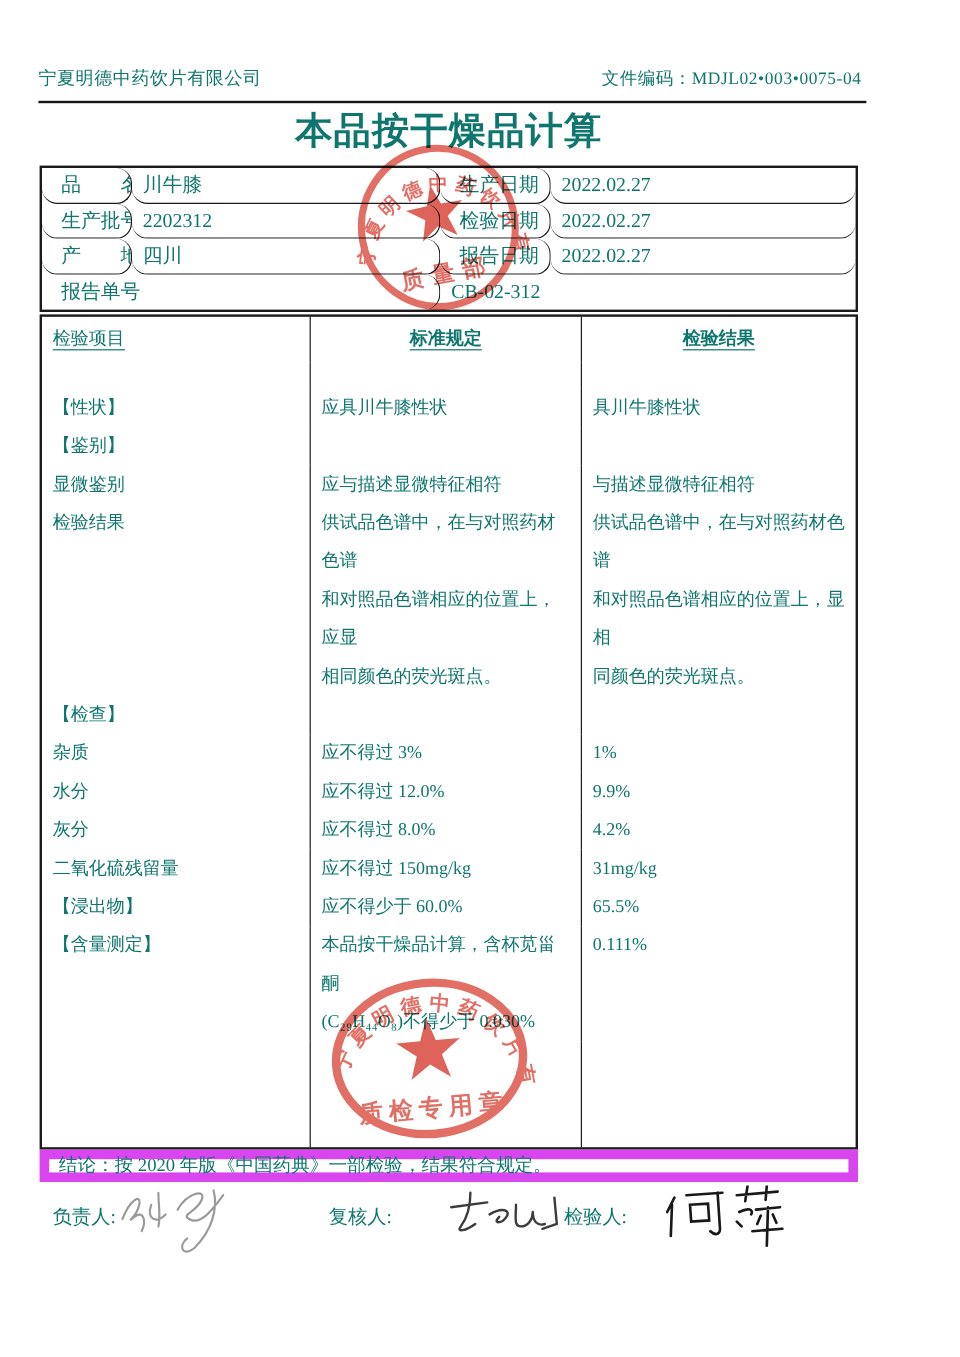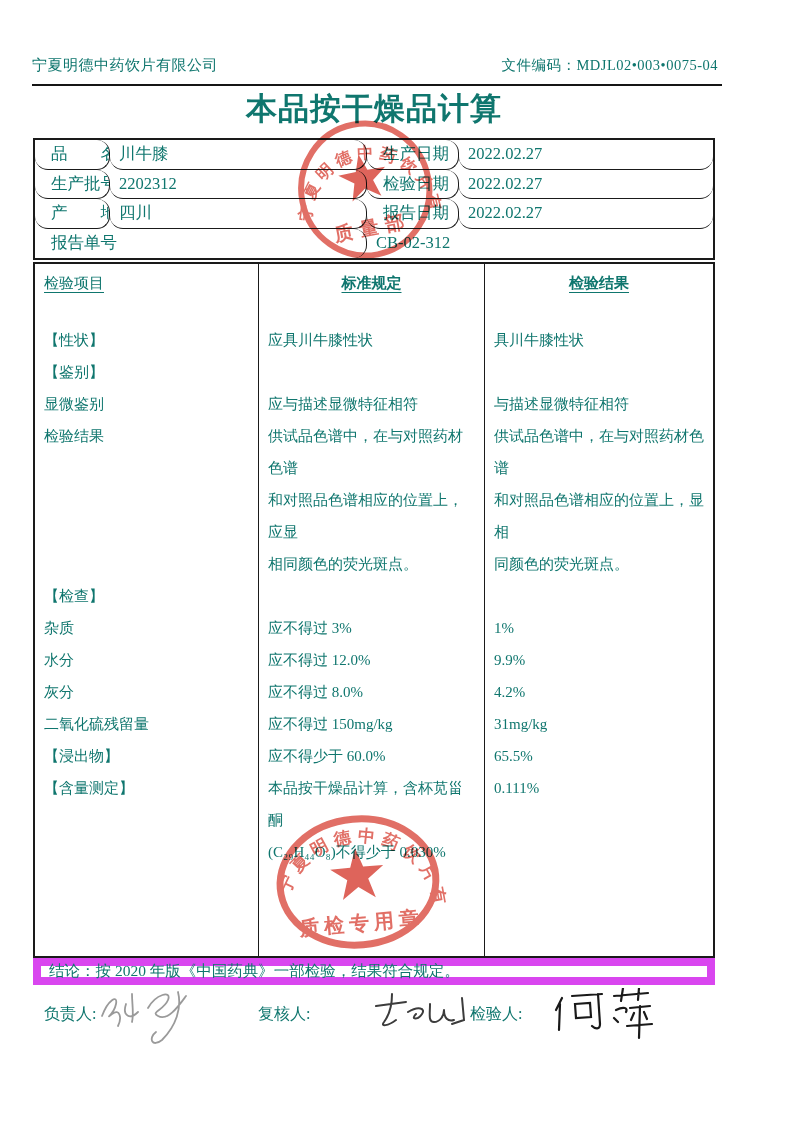--- a/index.html
+++ b/index.html
@@ -163,21 +163,21 @@
     <div class="trow filler">
       <div class="cell c1"></div>
       <div class="cell c2"></div>
       <div class="cell c3"></div>
     </div>
   </div>
 
   <div class="conclusion">结论：按 2020 年版《中国药典》一部检验，结果符合规定。</div>
 
   <div class="sig-label" style="left:44px;">负责人:</div>
-  <div class="sig-label" style="left:258px;">复核人:</div>
+  <div class="sig-label" style="left:274px;">复核人:</div>
   <div class="sig-label" style="left:470px;">检验人:</div>
 
   <svg class="sig-svg" style="left:92px;top:986px;" width="140" height="62" viewBox="0 0 140 62">
     <path d="M10,30 C16,14 26,8 24,18 C22,28 12,34 20,28 C28,22 30,32 26,40
              M34,18 C30,30 38,34 46,26 M40,8 C40,18 42,28 40,36
              M56,22 C64,8 80,4 76,14 C72,24 58,26 66,30 C76,36 88,18 94,10
              M86,6 C90,22 84,40 70,54 C60,62 56,52 64,46" stroke="#9a9a9a" stroke-width="1.8" fill="none" stroke-linecap="round"></path>
   </svg>
 
   <svg class="sig-svg" style="left:368px;top:990px;" width="115" height="48" viewBox="0 0 115 48">

